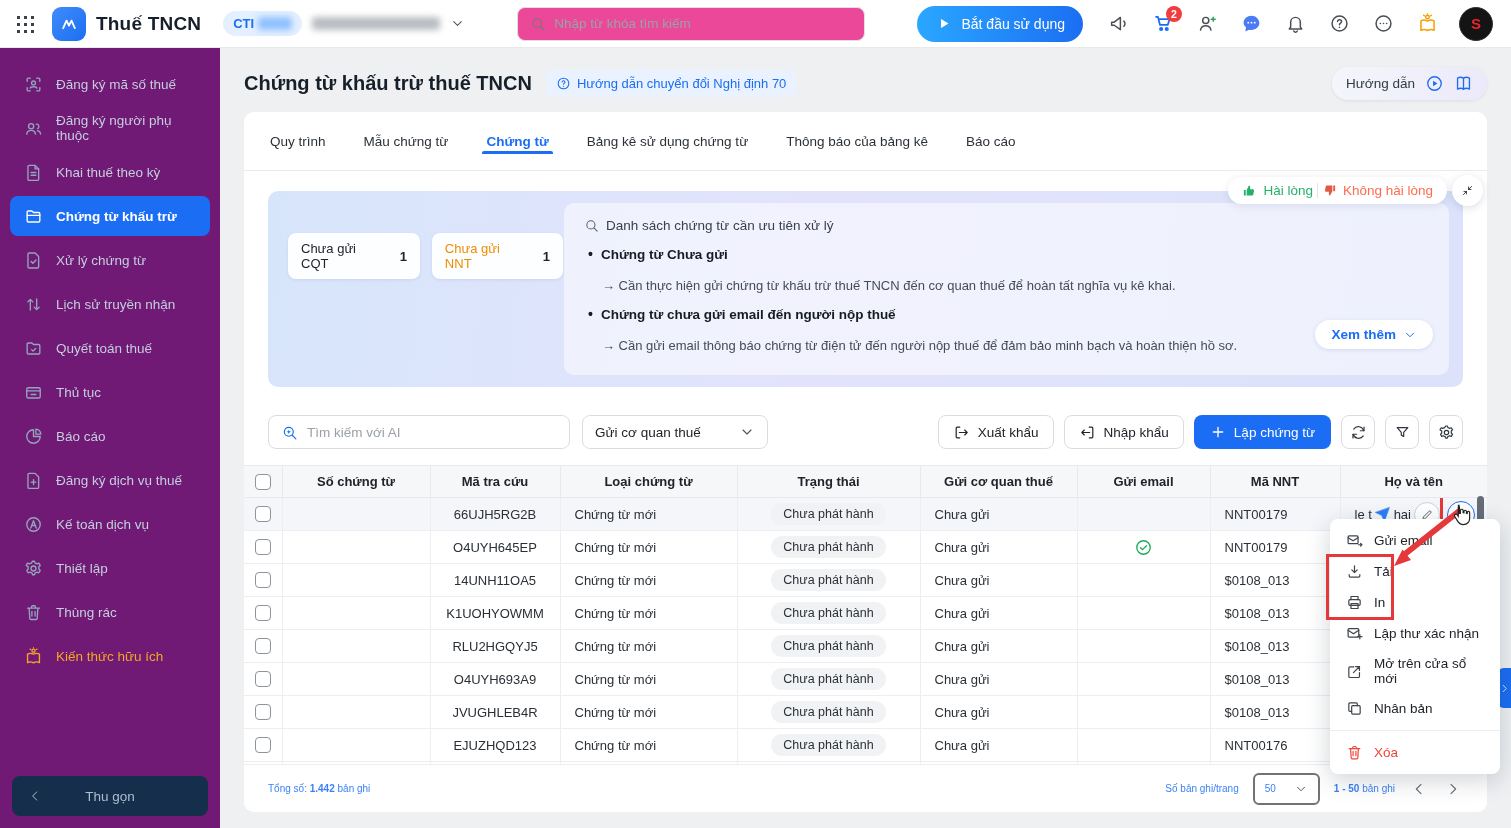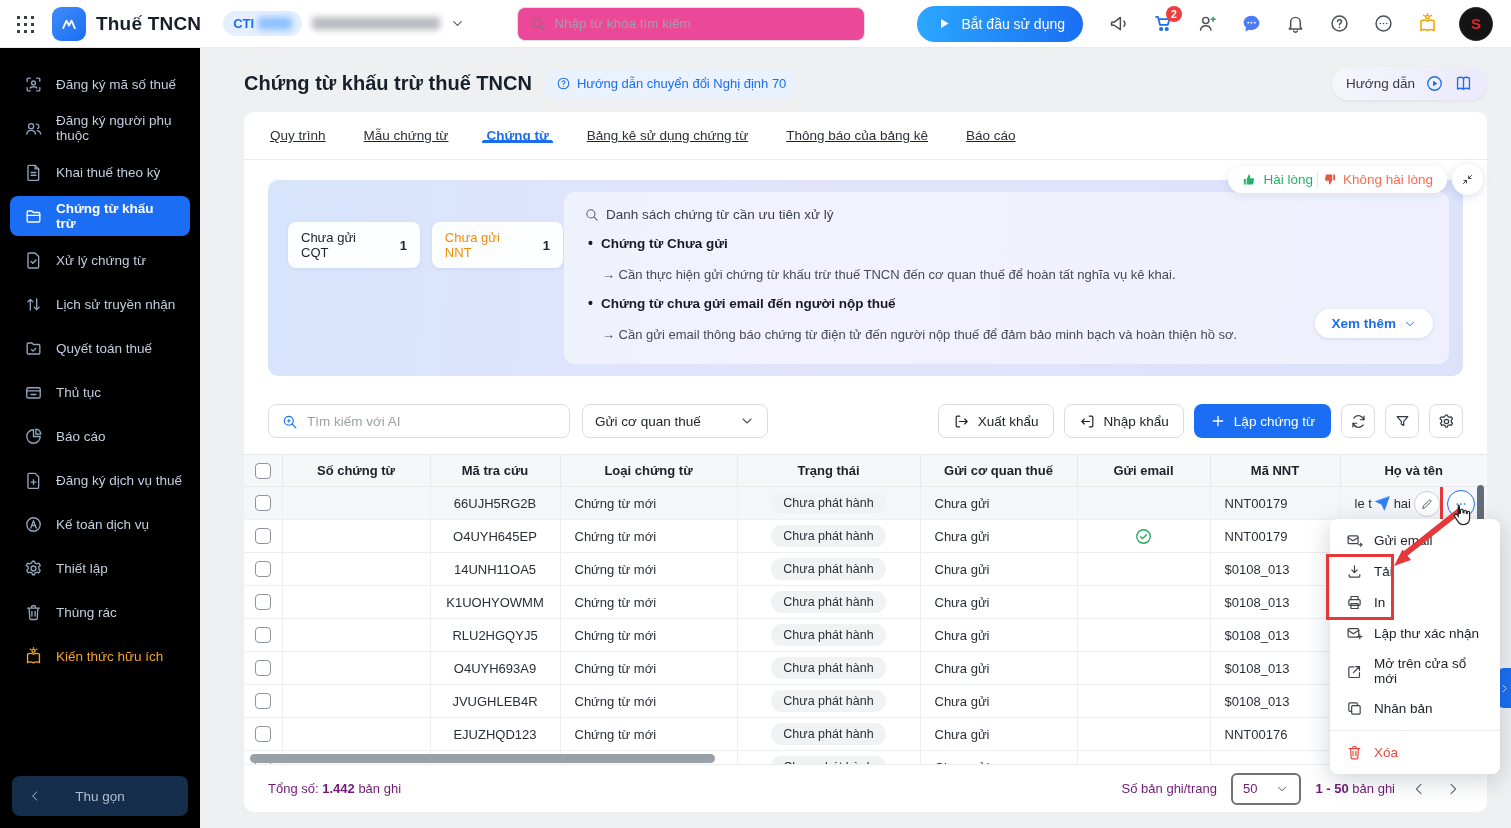--- a/index.html
+++ b/index.html
@@ -21,41 +21,41 @@
   .tb-right { margin-left:auto; display:flex; align-items:center; gap:4px; }
   .start-btn { height:36px; border:none; border-radius:18px; background:linear-gradient(90deg,#2aa7ff,#1b6ef3); color:#fff; font-size:14px; font-family:inherit; display:flex; align-items:center; gap:9px; padding:0 18px; cursor:pointer; margin-right:12px; }
   .tb-icon { width:40px; height:40px; display:flex; align-items:center; justify-content:center; color:#4a4f55; cursor:pointer; position:relative; }
   .tb-icon.blue { color:#1b6ef3; }
   .tb-icon.chatc { color:#4b7bf5; }
   .tb-icon.orange { color:#f59f00; }
   .badge { position:absolute; top:2px; right:1px; min-width:16px; height:16px; border-radius:8px; background:#f03e3e; color:#fff; font-size:10.5px; font-weight:bold; display:flex; align-items:center; justify-content:center; padding:0 4px; }
   .avatar { width:34px; height:34px; border-radius:50%; background:#141414; color:#e8252a; font-weight:bold; font-size:15px; display:flex; align-items:center; justify-content:center; margin-left:8px; cursor:pointer; border:1px solid #333; }
 
   
-  .sidebar { position:absolute; top:48px; left:0; width:200px; height:780px; background:#000000; z-index:20; padding-top:14px; }
+  .sidebar { position:absolute; top:48px; left:0; width:220px; height:780px; background:#701a75; z-index:20; padding-top:14px; }
   .sb-item { height:44px; display:flex; align-items:center; gap:13px; padding:0 14px 0 24px; color:#c3cedd; font-size:13.5px; cursor:pointer; }
   .sb-item .sb-ic { color:#93a6bd; display:flex; }
   .sb-item.active { background:#1b6ef3; margin:2px 10px; height:40px; border-radius:8px; color:#fff; font-weight:bold; padding-left:14px; }
   .sb-item.active .sb-ic { color:#fff; }
   .sb-item.hl { color:#f5a623; }
   .sb-item.hl .sb-ic { color:#f5a623; }
   .collapse-bar { position:absolute; bottom:12px; left:12px; right:12px; height:40px; background:#152e4c; border-radius:8px; display:flex; align-items:center; justify-content:center; color:#aebdd0; font-size:13.5px; cursor:pointer; }
   .collapse-bar .cic { position:absolute; left:16px; color:#aebdd0; }
 
   
   .main { position:absolute; top:48px; left:220px; width:1291px; height:780px; background:#eef0f2; padding:14px 24px 0 24px; }
   .title-row { display:flex; align-items:center; height:42px; margin-bottom:8px; }
   .page-title { font-size:20px; font-weight:bold; color:#17202a; }
   .help-chip { margin-left:14px; background:#e9f2fe; border-radius:6px; padding:6px 10px; color:#1b6ef3; font-size:13px; display:flex; align-items:center; gap:6px; cursor:pointer; }
   .guide-pill { margin-left:auto; background:linear-gradient(90deg,#f4f6fb,#ece9fa); border-radius:18px; padding:7px 14px; font-size:13.5px; color:#333a42; display:flex; align-items:center; gap:10px; cursor:pointer; box-shadow:0 1px 3px rgba(120,120,160,.15); }
   .guide-pill .gic { color:#1b6ef3; display:flex; }
 
   .card { background:#fff; border-radius:10px; height:700px; position:relative; }
 
-  .tabs { display:flex; gap:38px; padding:16px 26px; height:48px; align-items:stretch; border-bottom:1px solid #e9ebee;text-decoration:underline; }
+  .tabs { display:flex; gap:38px; padding:16px 26px; height:59px; align-items:stretch; border-bottom:1px solid #e9ebee; }
   .tab { display:flex; align-items:center; font-size:13.5px; color:#2b3138; cursor:pointer; position:relative; }
   .tab.active { color:#1b6ef3; font-weight:bold; }
   .tab.active::after { content:''; position:absolute; left:-4px; right:-4px; bottom:0; height:3px; background:#1b6ef3; border-radius:2px 2px 0 0; }
 
   
   .panel { margin:20px 24px 0; height:196px; border-radius:10px; background:linear-gradient(95deg,#d7e5fb 0%,#e2e3fb 45%,#dbe2fa 100%); position:relative; }
   .panel-left { position:absolute; left:20px; top:18px; width:275px; }
   .pl-head { display:flex; align-items:center; gap:9px; }
   .ai-bot { width:32px; height:32px; border-radius:10px; background:radial-gradient(circle at 35% 35%,#6db1ff,#1b6ef3); position:relative; box-shadow:0 2px 6px rgba(40,100,220,.4); }
   .ai-bot::before { content:''; position:absolute; left:7px; top:12px; width:18px; height:9px; border-radius:5px; background:#0d3fa8; }
@@ -107,21 +107,21 @@
   .acts { position:absolute; right:12px; top:0; height:33px; display:flex; align-items:center; gap:7px; }
   .acts .frag { font-size:13px; color:#2a3036; margin:0 -4px; }
   .planeic { color:#2f7df6; display:flex; }
   .rbtn { width:26px; height:26px; border-radius:50%; background:#fff; border:1px solid #cdd3da; display:flex; align-items:center; justify-content:center; color:#555b63; cursor:pointer; }
   .rbtn.more { width:28px; height:28px; border:1.6px solid #1b6ef3; color:#1b6ef3; position:relative; }
   .rbtn.more::after { content:''; position:absolute; inset:-7px -9px -7px -8px; border:3px solid #e5383b; pointer-events:none; }
   .hscroll { position:absolute; left:6px; bottom:1px; width:465px; height:9px; background:#99a1a8; border-radius:5px; cursor:pointer; }
   .vthumb { position:absolute; right:3px; top:31px; width:7px; height:37px; background:#646d77; border-radius:4px; cursor:pointer; }
 
   
-  .tfoot { position:absolute; left:0; right:0; bottom:0; height:48px; border-top:1px solid #eceef0; display:flex; align-items:center; padding:0 24px; font-size:13px; color:#701a75; background:#fff; border-radius:0 0 10px 10px; }
+  .tfoot { position:absolute; left:0; right:0; bottom:0; height:48px; border-top:1px solid #eceef0; display:flex; align-items:center; padding:0 24px; font-size:10px; color:#3b82f6; background:#fff; border-radius:0 0 10px 10px; }
   .tfoot b { font-weight:bold; }
   .tf-right { margin-left:auto; display:flex; align-items:center; gap:14px; }
   .pp-select { border:2px solid #737373; border-radius:6px; height:32px; display:flex; align-items:center; gap:18px; padding:0 10px; cursor:pointer; }
   .pg-btn { color:#6a7077; cursor:pointer; display:flex; padding:2px; }
 
   
   .ctx-menu { position:absolute; left:1330px; top:519px; width:170px; background:#fff; border-radius:8px; box-shadow:0 6px 24px rgba(20,30,50,.2); padding:6px 0; z-index:50; }
   .mi { display:flex; align-items:center; gap:11px; padding:7px 16px; font-size:13.5px; color:#20242a; cursor:pointer; }
   .mi .mi-ic { color:#40444a; display:flex; }
   .mi.danger { color:#f04438; }

